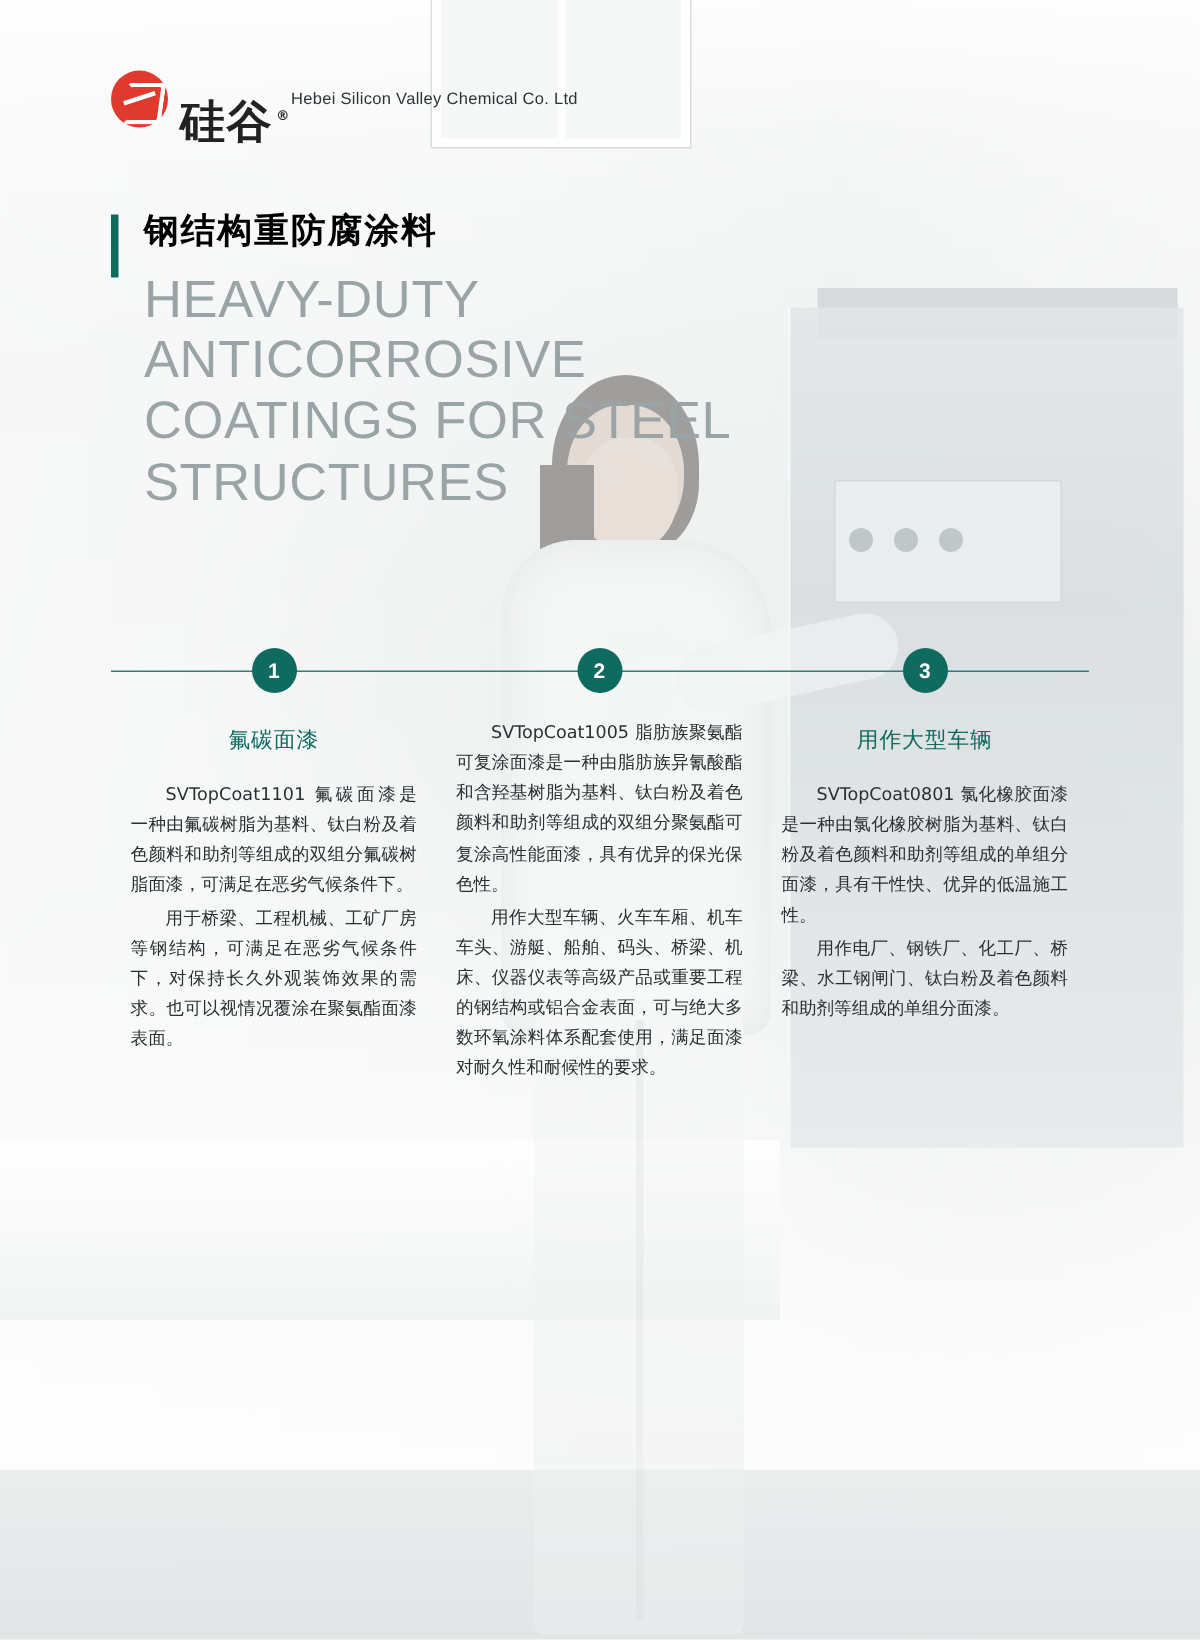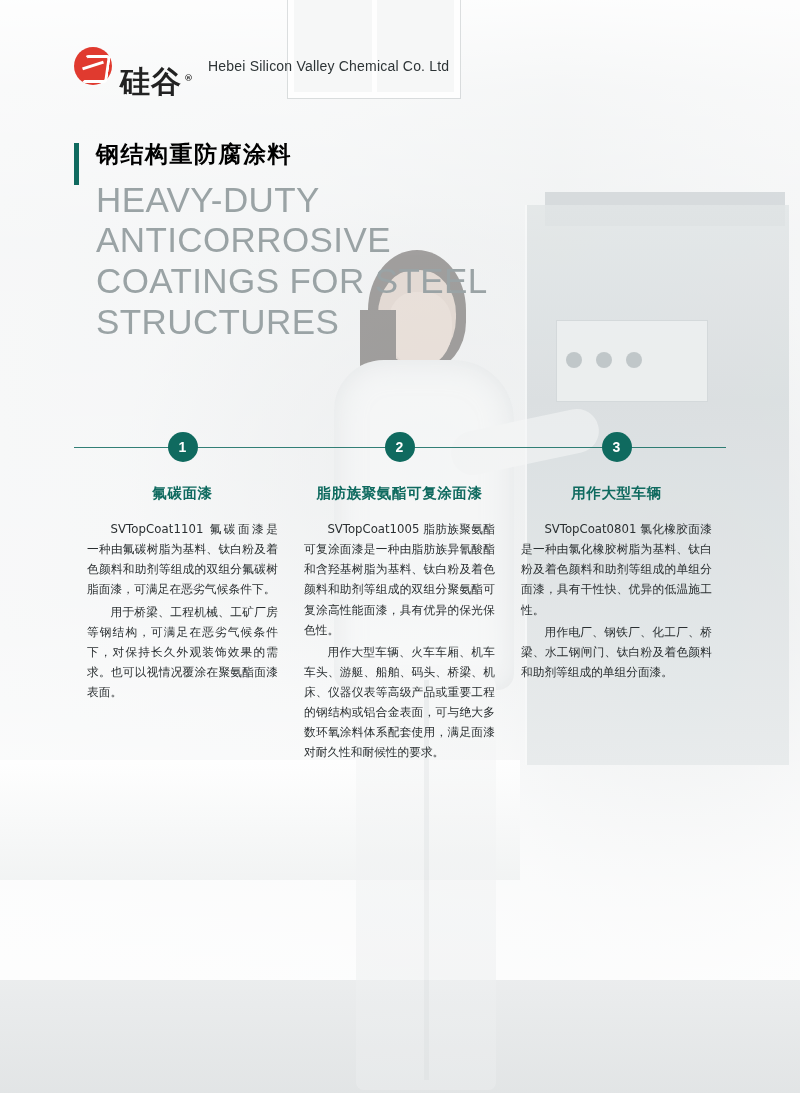--- a/index.html
+++ b/index.html
@@ -204,23 +204,22 @@
     line-height: 1;
     margin-top: 32px;
   }
   .logo-reg {
     font-size: 9px;
     color: #333;
     vertical-align: super;
     margin-left: 2px;
   }
   .logo-en {
-    font-size: 14px;
+    font-size: 11px;
     color: #2d3436;
-    margin-left: 14px;
     letter-spacing: 0.2px;
     white-space: nowrap;
   }
 
   
   .title-block {
     position: absolute;
     left: 74px; top: 140px;
     width: 620px;
     padding-left: 22px;
@@ -282,21 +281,21 @@
     display: flex;
     align-items: center;
     justify-content: center;
     margin: 0 auto;
   }
   .col-head {
     margin-top: 22px;
     text-align: center;
     font-family: "DejaVu Sans", sans-serif;
     font-size: 14.5px;
-    font-weight: 700;
+    font-weight: 400;
     color: #0f6a5f;
     letter-spacing: 0.6px;
     white-space: nowrap;
   }
   .col-body {
     margin-top: 16px;
     font-family: "DejaVu Sans", sans-serif;
     font-size: 11.7px;
     line-height: 1.72;
     color: #2a2f31;
@@ -355,21 +354,20 @@
       <div class="col-num">1</div>
       <div class="col-head">氟碳面漆</div>
       <div class="col-body">
         <p>SVTopCoat1101 氟碳面漆是一种由氟碳树脂为基料、钛白粉及着色颜料和助剂等组成的双组分氟碳树脂面漆，可满足在恶劣气候条件下。</p>
         <p>用于桥梁、工程机械、工矿厂房等钢结构，可满足在恶劣气候条件下，对保持长久外观装饰效果的需求。也可以视情况覆涂在聚氨酯面漆表面。</p>
       </div>
     </div>
 
     <div class="col col-2">
       <div class="col-num">2</div>
-      <div class="col-head">脂肪族聚氨酯可复涂面漆</div>
       <div class="col-body">
         <p>SVTopCoat1005 脂肪族聚氨酯可复涂面漆是一种由脂肪族异氰酸酯和含羟基树脂为基料、钛白粉及着色颜料和助剂等组成的双组分聚氨酯可复涂高性能面漆，具有优异的保光保色性。</p>
         <p>用作大型车辆、火车车厢、机车车头、游艇、船舶、码头、桥梁、机床、仪器仪表等高级产品或重要工程的钢结构或铝合金表面，可与绝大多数环氧涂料体系配套使用，满足面漆对耐久性和耐候性的要求。</p>
       </div>
     </div>
 
     <div class="col col-3">
       <div class="col-num">3</div>
       <div class="col-head">用作大型车辆</div>
       <div class="col-body">

